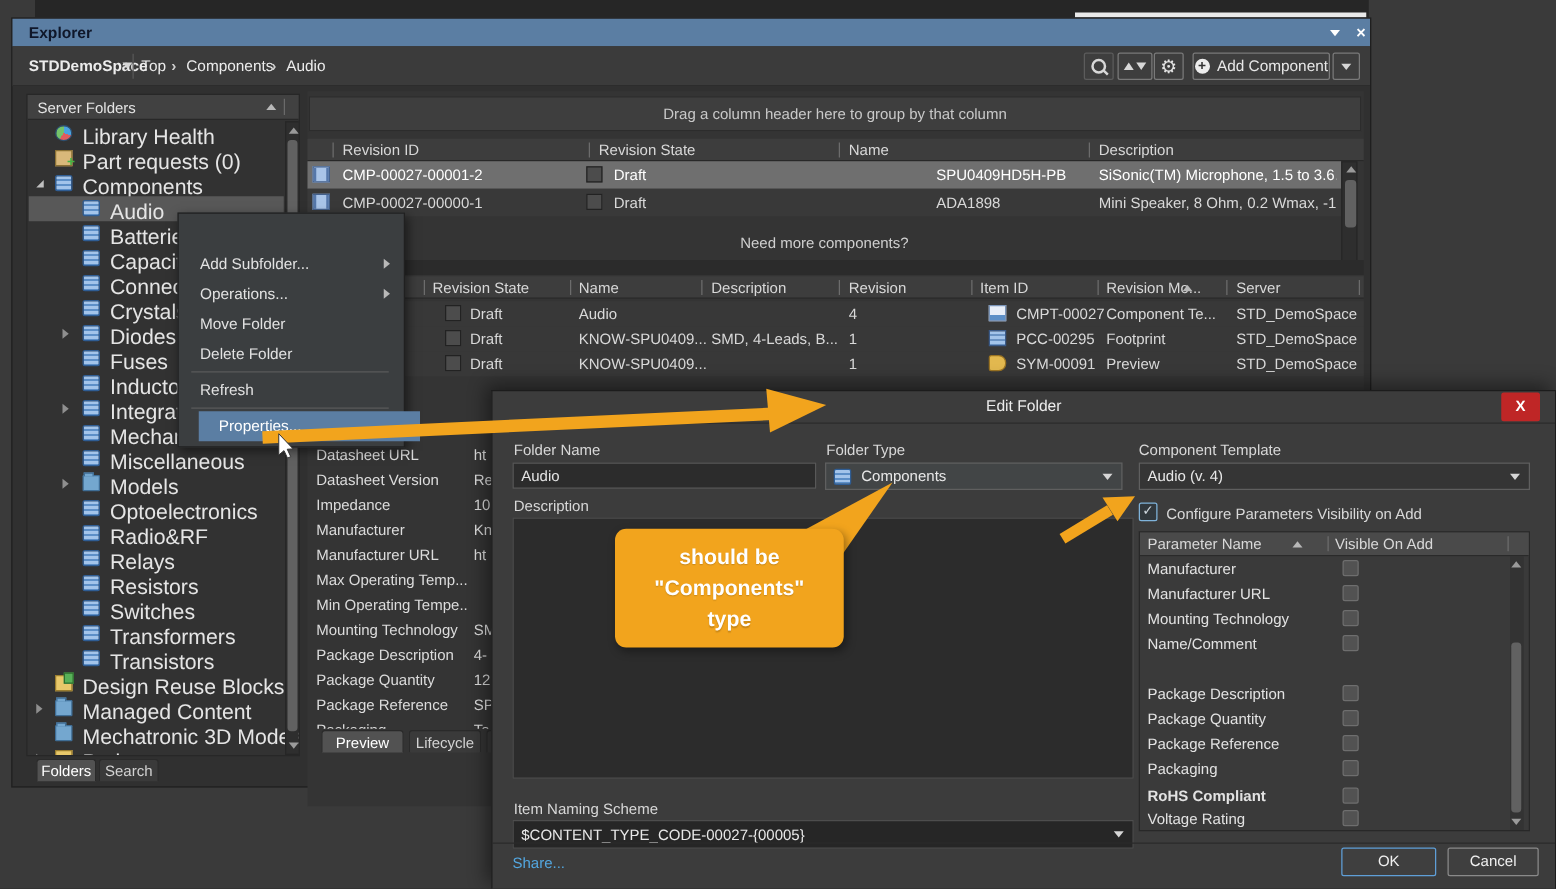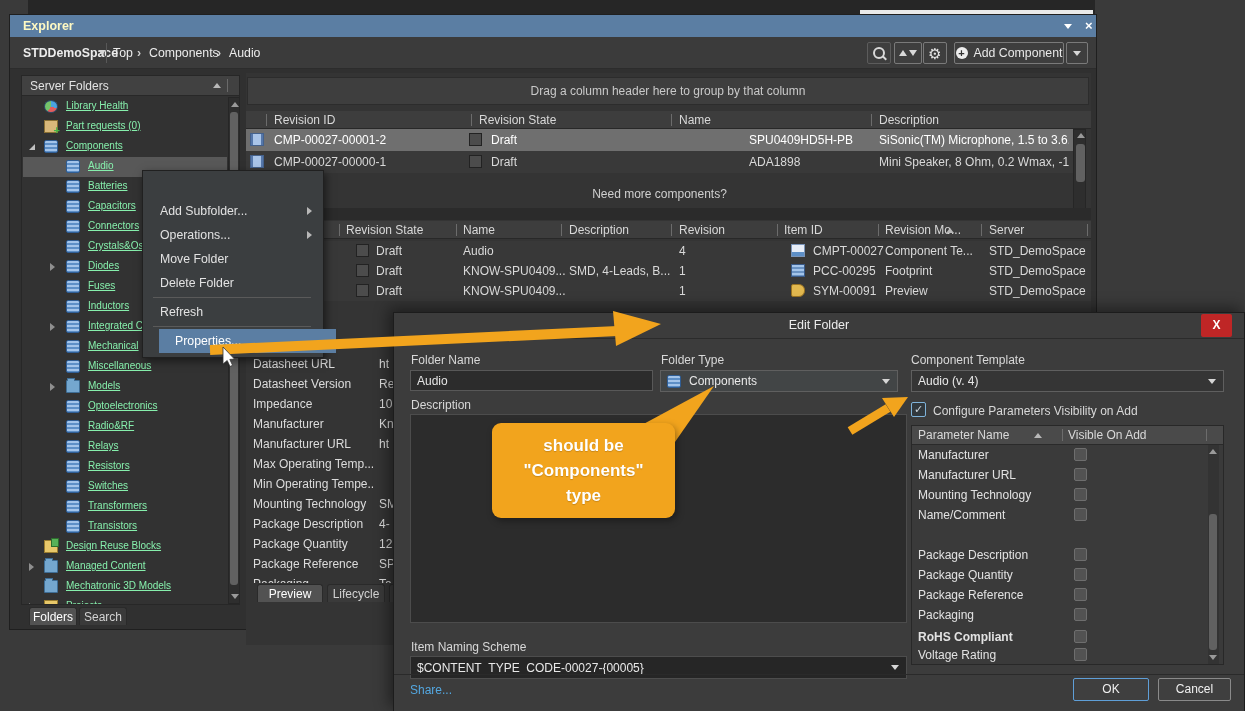--- a/index.html
+++ b/index.html
@@ -4,41 +4,41 @@
 <style>
   :root{ --accent:#5b7ea3; --orange:#f2a41d; --red:#bf2626; --link:#53a7e0; }
   html,body{margin:0;padding:0;background:#2e2e2e;}
   .screen{position:relative;width:1245px;height:711px;background:#3a3a3a;overflow:hidden;
           font-family:"Liberation Sans","DejaVu Sans",sans-serif;font-size:12px;color:#dedede;}
   .a{position:absolute;}
   .nowrap{white-space:nowrap;overflow:hidden;}
   
   .explorer{left:9px;top:14px;width:1088px;height:616px;background:#303030;border:1px solid #1f1f1f;box-sizing:border-box;}
   .titlebar{left:0;top:0;width:1086px;height:22px;background:var(--accent);}
-  .titlebar .t{left:13px;top:4px;color:#fef9c3;font-weight:bold;font-size:12.5px;}
+  .titlebar .t{left:13px;top:4px;color:#0f172a;font-weight:bold;font-size:12.5px;}
   .tb-caret{width:0;height:0;border-left:4px solid transparent;border-right:4px solid transparent;border-top:5px solid #fff;}
   .tb-x{color:#fff;font-size:13px;font-weight:bold;line-height:14px;}
   .toolbar{left:0;top:22px;width:1086px;height:32px;background:#3b3b3b;border-bottom:1px solid #2c2c2c;box-sizing:border-box;}
   .crumb{top:9px;font-size:12.3px;color:#ececec;}
   .chev{color:#cfcfcf;font-weight:bold;}
   .btn{background:#3e3e3e;border:1px solid #7a7a7a;border-radius:2px;display:flex;align-items:center;justify-content:center;box-sizing:border-box;color:#e8e8e8;}
   .caret-d{width:0;height:0;border-left:4px solid transparent;border-right:4px solid transparent;border-top:5px solid #d6d6d6;}
   .mag{position:relative;width:8px;height:8px;border:2px solid #d8d8d8;border-radius:50%;}
   .mag::after{content:'';position:absolute;width:5px;height:2px;background:#d8d8d8;right:-4px;bottom:-2px;transform:rotate(45deg);}
   .sync-up{width:0;height:0;border-bottom:6px solid #d8d8d8;border-left:4px solid transparent;border-right:4px solid transparent;margin-right:2px;}
   .sync-dn{width:0;height:0;border-top:6px solid #d8d8d8;border-left:4px solid transparent;border-right:4px solid transparent;}
   .gear{font-size:15px;color:#e4e4e4;line-height:15px;}
   .plusc{width:12px;height:12px;border-radius:50%;background:#ededed;color:#333;font-weight:bold;font-size:11px;line-height:12px;text-align:center;margin-right:6px;}
   
   .tree{left:11px;top:60px;width:219px;height:530px;background:#323232;border:1px solid #272727;box-sizing:border-box;overflow:hidden;}
   .tree-hd{left:0;top:0;width:217px;height:20px;background:#414141;border-bottom:1px solid #282828;box-sizing:border-box;}
   .sortup{width:0;height:0;border-left:4px solid transparent;border-right:4px solid transparent;border-bottom:5px solid #b8b8b8;}
   .trow{position:absolute;left:1px;width:204px;height:20px;}
   .trow.sel{background:#585858;}
-  .tlabel{position:absolute;top:3px;font-size:10px;color:#86efac;white-space:nowrap;text-decoration:underline;}
+  .tlabel{position:absolute;top:3px;font-size:17px;color:#e5e5e5;white-space:nowrap;}
   .tarrow{position:absolute;top:6px;width:0;height:0;}
   .tarrow.collapsed{border-left:5px solid #8f8f8f;border-top:4px solid transparent;border-bottom:4px solid transparent;}
   .tarrow.expanded{top:7px;border-bottom:6px solid #c0c0c0;border-left:6px solid transparent;}
   .ticon{position:absolute;top:3px;width:14px;height:13px;box-sizing:border-box;}
   .ic-comp-folder{background:repeating-linear-gradient(180deg,#a3c4ea 0 2px,#5d8fc7 2px 4px);border:1px solid #2f5d94;border-radius:2px;}
   .ic-plain-folder{background:#74a7cf;border:1px solid #3f6e96;border-radius:1px;}
   .ic-plain-folder::before{content:'';position:absolute;top:-3px;left:0;width:6px;height:2px;background:#74a7cf;border:1px solid #3f6e96;border-bottom:none;}
   .ic-health{background:conic-gradient(#4aa3e0 0 30%,#e25d5d 30% 60%,#74c36a 60% 100%);border-radius:50%;border:1px solid #2d4e6e;}
   .ic-part-requests{background:#d9b87a;border:1px solid #8a7034;}
   .ic-part-requests::after{content:'+';position:absolute;right:-3px;bottom:-4px;color:#44b344;font-weight:bold;font-size:11px;}

